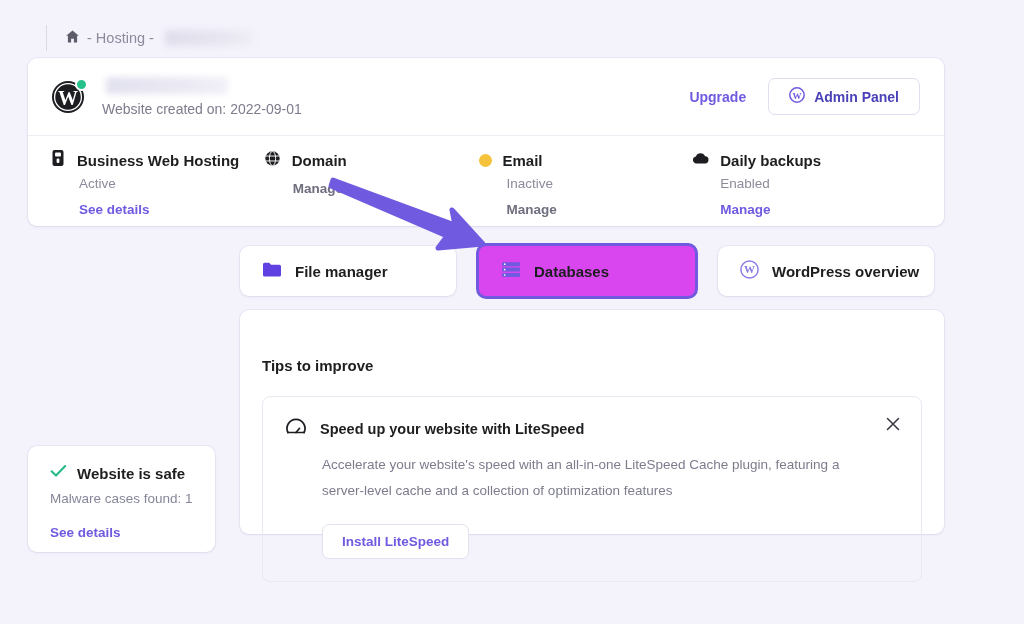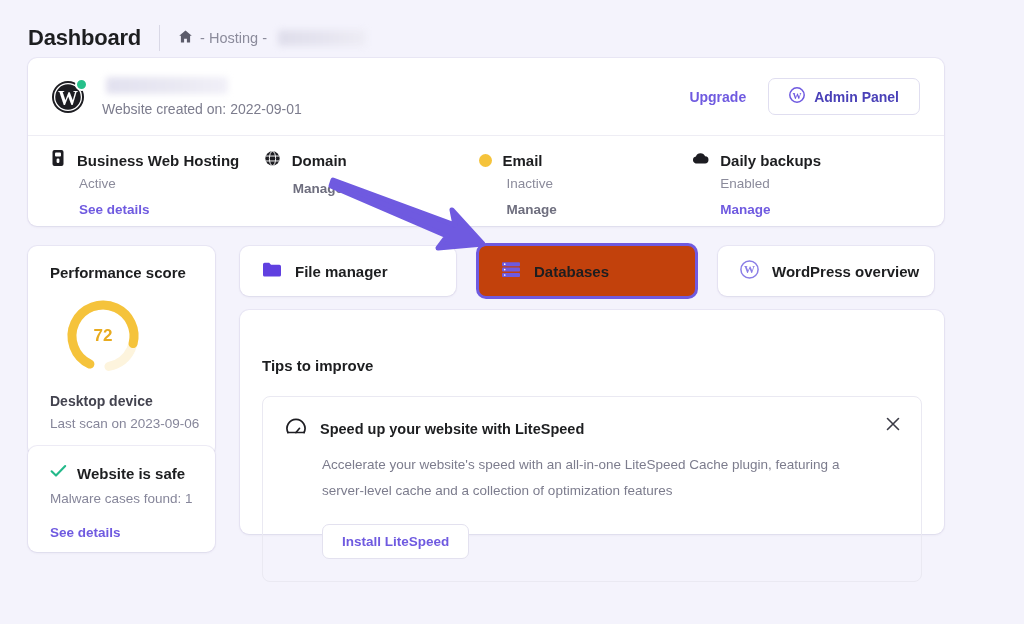--- a/index.html
+++ b/index.html
@@ -106,21 +106,21 @@
   .tiles { position: absolute; left: 240px; top: 246px; display: flex; gap: 23px; }
   .tile {
     width: 216px; height: 50px; display: flex; align-items: center; gap: 13px;
     padding-left: 22px; background: #fff; border-radius: 9px; cursor: pointer;
     box-shadow: 0 1px 3px rgba(40,35,90,.07), 0 0 0 1px rgba(225,223,240,.55);
   }
   .tile-label { font-size: 15px; font-weight: bold; color: #1d1e20; }
   .tile.selected {
     width: 222px; height: 56px; margin: -3px -3px;
     border: 3px solid #6f5ae0; border-radius: 10px;
-    box-shadow: none; background: #c2410c;
+    box-shadow: none; background: #d946ef;
   }
 
   
   .tips { position: absolute; left: 240px; top: 310px; width: 704px; height: 224px; padding: 22px 22px 0 22px; }
   .tips-title { font-size: 15px; font-weight: bold; color: #1d1e20; margin-top: 25px; }
   .tip {
     margin-top: 22px; border: 1px solid #eae9f2; border-radius: 8px;
     padding: 19px 22px 22px 22px; position: relative;
   }
   .tip-head { display: flex; align-items: center; gap: 13px; }
@@ -142,21 +142,20 @@
 
   
   .arrow { position: absolute; left: 0; top: 0; pointer-events: none; }
 </style>
 </head>
 <body>
 
 <div class="page">
 
   <div class="topbar">
-    <div class="page-title">Dashboard</div>
     <div class="title-divider"></div>
     <div class="breadcrumb">
       <span class="home-icon">
         <svg width="15" height="15" viewBox="0 0 16 16">
             <path fill="#5c5c6b" d="M8 1.6 1.3 7.1h1.8v7.3h3.4v-4h3v4h3.4V7.1h1.8z"></path>
           </svg>
       </span>
       <span class="crumb-text">- Hosting -</span>
       <span class="blur-chip"></span>
     </div>
@@ -243,33 +242,20 @@
           </span>
           <span class="svc-name">Daily backups</span>
         </div>
         <div class="svc-status">Enabled</div>
         <div class="svc-action">Manage</div>
       </div>
 
     </div>
   </div>
 
-  <div class="card perf">
-    <div class="perf-title">Performance score</div>
-    <div class="gauge">
-      <svg width="78" height="78" viewBox="0 0 78 78">
-        <circle cx="39" cy="39" r="31" fill="none" stroke="#fdf4dd" stroke-width="9" stroke-dasharray="175 195" stroke-linecap="round" transform="rotate(115 39 39)"></circle>
-        <circle cx="39" cy="39" r="31" fill="none" stroke="#f5c33b" stroke-width="9" stroke-dasharray="140 195" stroke-linecap="round" transform="rotate(115 39 39)"></circle>
-      </svg>
-      <div class="gauge-val">72</div>
-    </div>
-    <div class="perf-device">Desktop device</div>
-    <div class="perf-scan">Last scan on 2023-09-06</div>
-    <div class="perf-link">Run speed test</div>
-  </div>
 
   <div class="card safe">
     <div class="safe-head">
       <span>
         <svg width="17" height="14" viewBox="0 0 17 14">
           <path d="M1.6 7.3 6 11.6 15.2 2" fill="none" stroke="#23b98a" stroke-width="2.1" stroke-linecap="round" stroke-linejoin="round"></path>
         </svg>
       </span>
       <span class="safe-title">Website is safe</span>
     </div>

